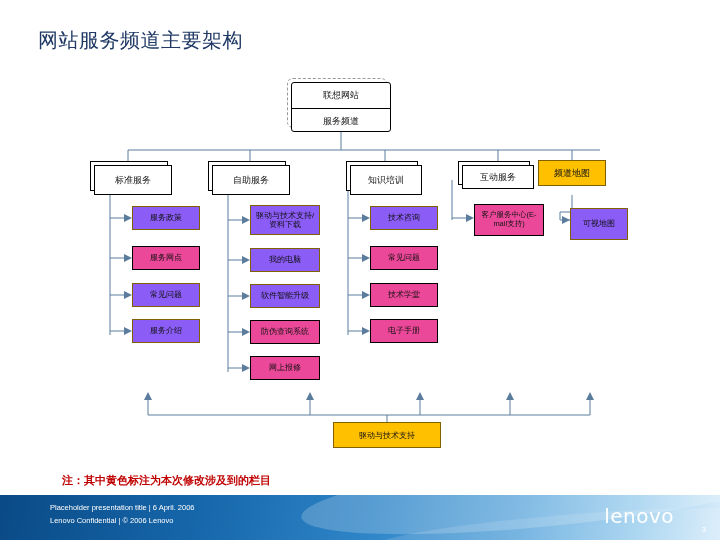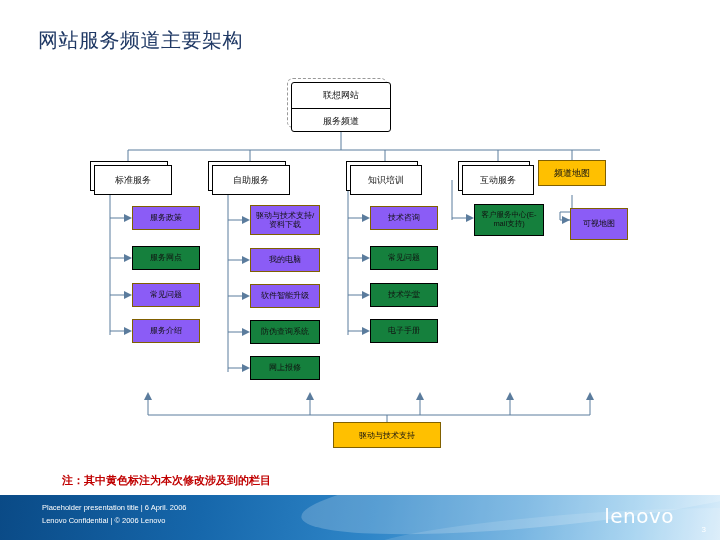--- a/index.html
+++ b/index.html
@@ -20,21 +20,21 @@
 
   
   .diagram{position:absolute;left:0;top:70px;width:720px;height:390px;}
   .diagram svg{position:absolute;left:0;top:0;}
 
   .node{
     position:absolute;box-sizing:border-box;
     display:flex;align-items:center;justify-content:center;
     text-align:center;line-height:1.05;
     font-size:8px;color:#111;
-    border:1px solid #000;background:#15803d;
+    border:1px solid #000;background:#ec4899;
     padding:1px 2px;
   }
   .node.yellow{background:#8b5cf6;border-color:#806000;}
   .node.two-line{line-height:1.15;}
 
   
   .root{
     position:absolute;left:291px;top:12px;width:100px;height:50px;
     border:1px solid #000;background:#fff;border-radius:3px;
     box-sizing:border-box;
@@ -83,21 +83,21 @@
     background:linear-gradient(100deg,#0a4a86 0%,#1667ab 28%,#2f86c8 52%,#63aadd 72%,#9fd0ef 88%,#d8ecfa 100%);
     overflow:hidden;
   }
   .footer .swoosh1,.footer .swoosh2{
     position:absolute;border-radius:50%;
     background:rgba(255,255,255,0.20);
   }
   .footer .swoosh1{left:300px;top:-40px;width:520px;height:70px;transform:rotate(-6deg);}
   .footer .swoosh2{left:360px;top:18px;width:460px;height:46px;transform:rotate(-4deg);background:rgba(255,255,255,0.13);}
   .footer-text{
-    position:absolute;left:42px;top:6px;color:#ffffff;font-size:7.5px;line-height:1.75;
+    position:absolute;left:50px;top:6px;color:#ffffff;font-size:7.5px;line-height:1.75;
   }
   .footer-text div{white-space:nowrap;}
   .lenovo-logo{
     position:absolute;right:46px;top:9px;
     color:#ffffff;font-size:20px;font-weight:normal;letter-spacing:0.5px;
     font-family:"DejaVu Sans",sans-serif;
   }
   .page-num{
     position:absolute;right:14px;bottom:6px;color:#ffffff;font-size:8px;
   }
@@ -193,21 +193,21 @@
       <div class="front">标准服务</div>
     </div>
     <div class="cat" style="left:212px;top:95px;width:78px;height:30px;">
       <div class="back"></div>
       <div class="front">自助服务</div>
     </div>
     <div class="cat" style="left:350px;top:95px;width:72px;height:30px;">
       <div class="back"></div>
       <div class="front">知识培训</div>
     </div>
-    <div class="cat" style="left:462px;top:95px;width:72px;height:30px;">
+    <div class="cat" style="left:462px;top:95px;width:72px;height:24px;">
       <div class="back"></div>
       <div class="front">互动服务</div>
     </div>
     <div class="cat yellow" style="left:538px;top:90px;width:68px;height:26px;text-align:right;">
 
       <div class="front">频道地图</div>
     </div>
 
     <div class="node yellow" style="left:132px;top:136px;width:68px;height:24px;">
         <span>服务政策</span>

